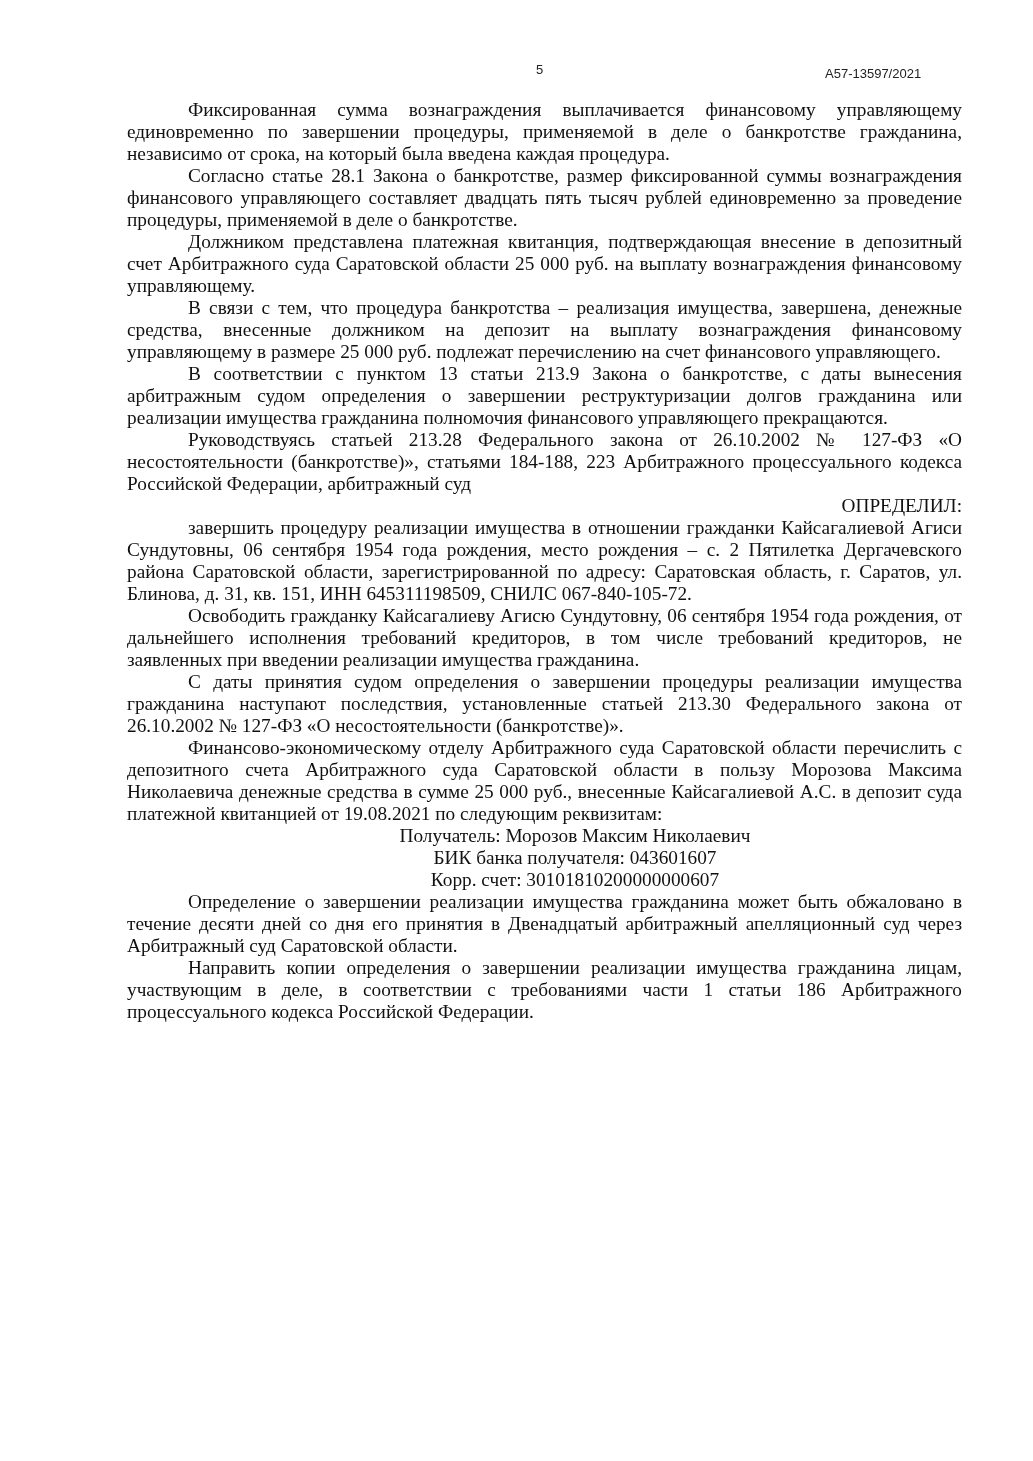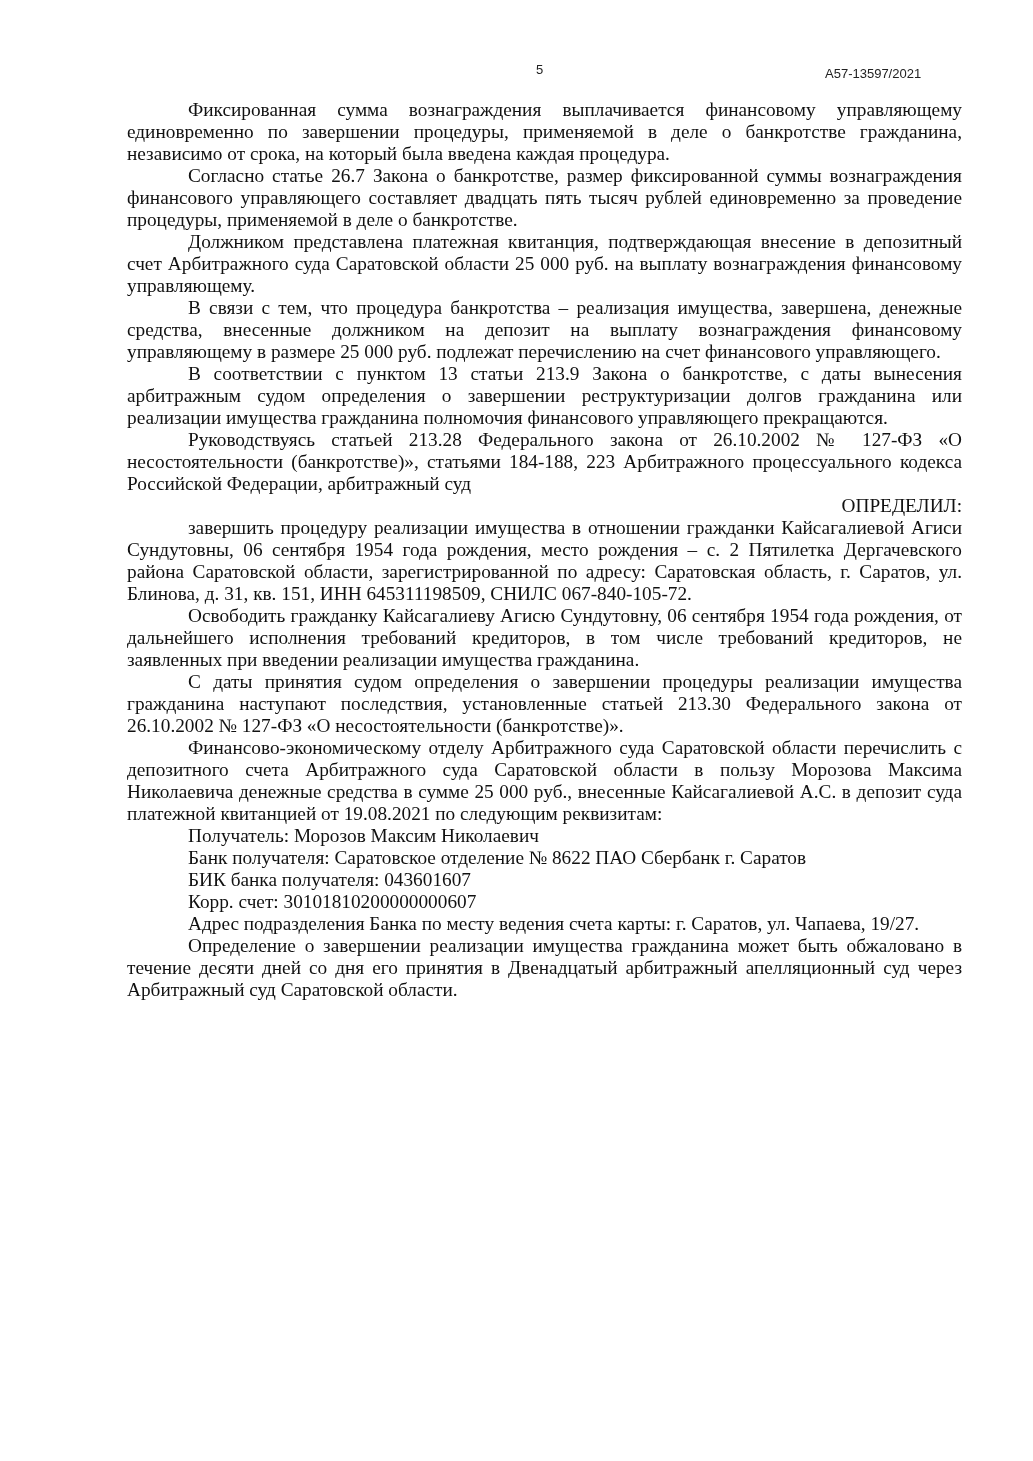--- a/index.html
+++ b/index.html
@@ -46,46 +46,45 @@
     }
     .content p {
       margin: 0;
       text-indent: 61px;
     }
     .content p.heading {
       text-indent: 0;
       text-align: right;
     }
     .content p.req {
-      text-align: left;
+      text-align: center;
     }
   </style>
 </head>
 <body>
 
 <div class="page-header">
   <span class="page-number">5</span>
   <span class="case-number">А57-13597/2021</span>
 </div>
 
 <div class="content">
   <p>Фиксированная сумма вознаграждения выплачивается финансовому управляющему единовременно по завершении процедуры, применяемой в деле о банкротстве гражданина, независимо от срока, на который была введена каждая процедура.</p>
-  <p>Согласно статье 26.7 Закона о банкротстве, размер фиксированной суммы вознаграждения финансового управляющего составляет двадцать пять тысяч рублей единовременно за проведение процедуры, применяемой в деле о банкротстве.</p>
+  <p>Согласно статье 28.1 Закона о банкротстве, размер фиксированной суммы вознаграждения финансового управляющего составляет двадцать пять тысяч рублей единовременно за проведение процедуры, применяемой в деле о банкротстве.</p>
   <p>Должником представлена платежная квитанция, подтверждающая внесение в депозитный счет Арбитражного суда Саратовской области 25 000 руб. на выплату вознаграждения финансовому управляющему.</p>
   <p>В связи с тем, что процедура банкротства – реализация имущества, завершена, денежные средства, внесенные должником на депозит на выплату вознаграждения финансовому управляющему в размере 25 000 руб. подлежат перечислению на счет финансового управляющего.</p>
   <p>В соответствии с пунктом 13 статьи 213.9 Закона о банкротстве, с даты вынесения арбитражным судом определения о завершении реструктуризации долгов гражданина или реализации имущества гражданина полномочия финансового управляющего прекращаются.</p>
   <p>Руководствуясь статьей 213.28 Федерального закона от 26.10.2002 № 127-ФЗ «О несостоятельности (банкротстве)», статьями 184-188, 223 Арбитражного процессуального кодекса Российской Федерации, арбитражный суд</p>
 
   <p class="heading">ОПРЕДЕЛИЛ:</p>
 
   <p>завершить процедуру реализации имущества в отношении гражданки Кайсагалиевой Агиси Сундутовны, 06 сентября 1954 года рождения, место рождения – с. 2 Пятилетка Дергачевского района Саратовской области, зарегистрированной по адресу: Саратовская область, г. Саратов, ул. Блинова, д. 31, кв. 151, ИНН 645311198509, СНИЛС 067-840-105-72.</p>
   <p>Освободить гражданку Кайсагалиеву Агисю Сундутовну, 06 сентября 1954 года рождения, от дальнейшего исполнения требований кредиторов, в том числе требований кредиторов, не заявленных при введении реализации имущества гражданина.</p>
   <p>С даты принятия судом определения о завершении процедуры реализации имущества гражданина наступают последствия, установленные статьей 213.30 Федерального закона от 26.10.2002 № 127-ФЗ «О несостоятельности (банкротстве)».</p>
   <p>Финансово-экономическому отделу Арбитражного суда Саратовской области перечислить с депозитного счета Арбитражного суда Саратовской области в пользу Морозова Максима Николаевича денежные средства в сумме 25 000 руб., внесенные Кайсагалиевой А.С. в депозит суда платежной квитанцией от 19.08.2021 по следующим реквизитам:</p>
 
   <p class="req">Получатель: Морозов Максим Николаевич</p>
-  <p class="req">Банк получателя: Саратовское отделение № 8622 ПАО Сбербанк г. Саратов</p>
   <p class="req">БИК банка получателя: 043601607</p>
   <p class="req">Корр. счет: 30101810200000000607</p>
 
-  <p>Адрес подразделения Банка по месту ведения счета карты: г. Саратов, ул. Чапаева, 19/27.</p>
   <p>Определение о завершении реализации имущества гражданина может быть обжаловано в течение десяти дней со дня его принятия в Двенадцатый арбитражный апелляционный суд через Арбитражный суд Саратовской области.</p>
+  <p>Направить копии определения о завершении реализации имущества гражданина лицам, участвующим в деле, в соответствии с требованиями части 1 статьи 186 Арбитражного процессуального кодекса Российской Федерации.</p>
 </div>
 
 </body></html>

